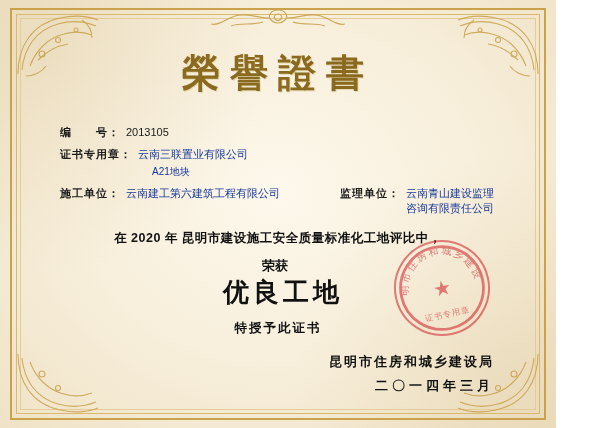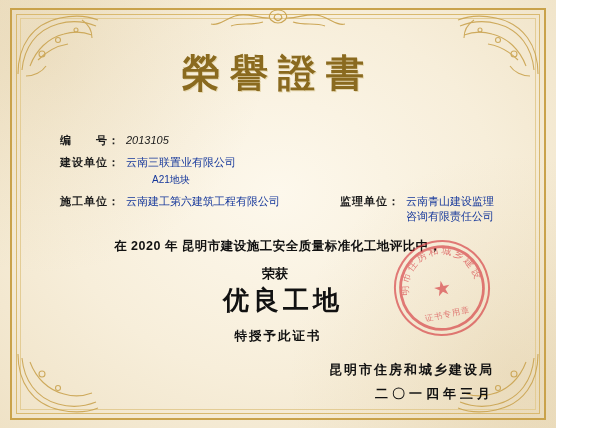--- a/index.html
+++ b/index.html
@@ -74,21 +74,21 @@
     margin-top: 22px;
     font-family: "DejaVu Serif", "Liberation Serif", serif;
     font-size: 38px;
     letter-spacing: 10px;
     color: #8a6a1f;
     font-weight: bold;
     text-shadow: 1px 1px 0 #e6d8b0;
   }
 
   .fields {
-    margin-top: 34px;
+    margin-top: 26px;
     padding: 0 22px 0 24px;
     font-size: 11px;
     color: #2b2b2b;
   }
   .row {
     display: flex;
     align-items: flex-start;
     margin-bottom: 7px;
   }
   .col-left {
@@ -108,21 +108,21 @@
     font-size: 11px;
     letter-spacing: 1px;
   }
   .val {
     margin-left: 6px;
     color: #1a3f8f;
     font-size: 11px;
     line-height: 1.35;
     word-break: break-all;
   }
-  .val.dark { color: #1a1a1a; font-style: italic; }
+  .val.dark { color: #1a1a1a; }
   .val.blue { color: #15379b; }
 
   .sub-line {
     padding-left: 92px;
     color: #15379b;
     font-size: 10px;
     margin-top: -4px;
     margin-bottom: 7px;
   }
 
@@ -286,21 +286,21 @@
       <div class="row">
         <div class="col-left">
           <span class="lbl">编　　号：</span>
           <span class="val dark">2013105</span>
         </div>
         <div class="col-right"></div>
       </div>
 
       <div class="row">
         <div class="col-right">
-          <span class="lbl">建设单位：</span>
+          <span class="lbl">证书专用章：</span>
           <span class="val blue">云南三联置业有限公司</span>
         </div>
       </div>
 
       <div class="sub-line">A21地块</div>
 
       <div class="row">
         <div class="col-left">
           <span class="lbl">施工单位：</span>
           <span class="val blue">云南建工第六建筑工程有限公司</span>

